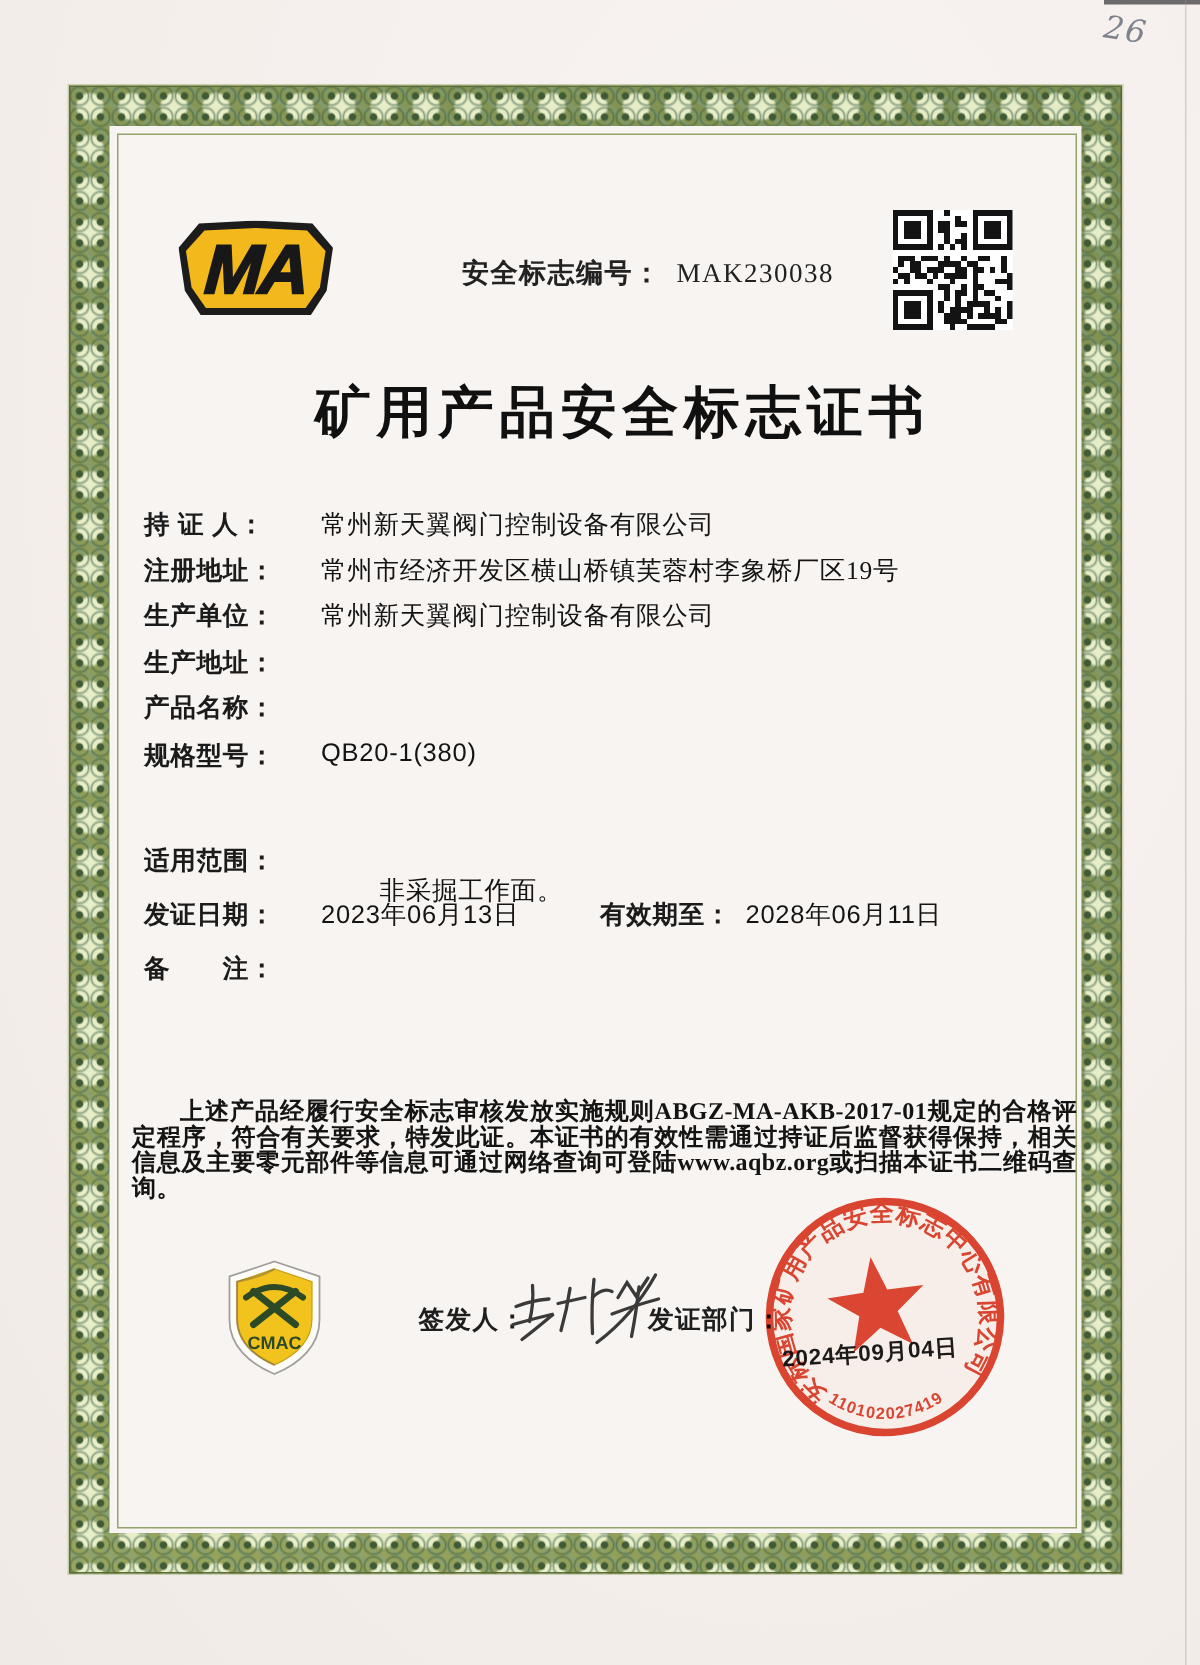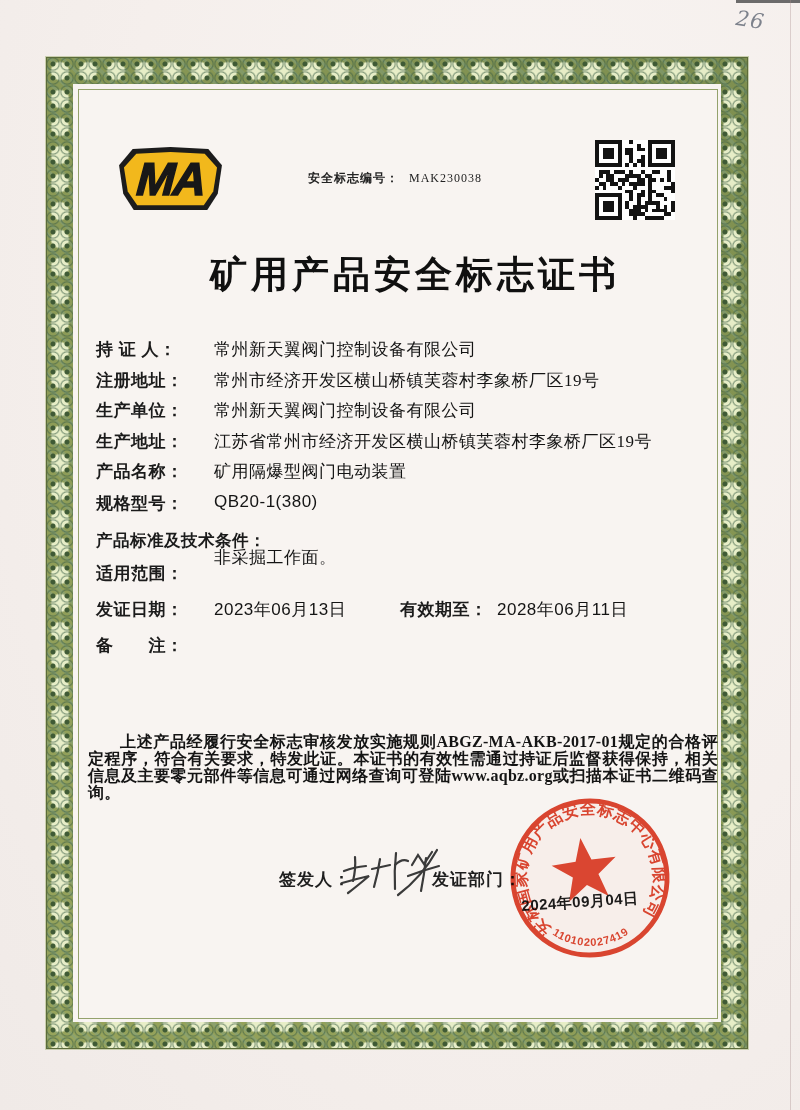--- a/index.html
+++ b/index.html
@@ -37,21 +37,21 @@
     clip-path:polygon(14% 3%, 50% 0%, 86% 3%, 99% 28%, 95% 72%, 85% 97%, 15% 97%, 5% 72%, 1% 28%);}
   .ma-outer{background:#1c1c1c;}
   .ma-inner{inset:5px; background:#f2b81c;}
   .ma-text{
     position:absolute; inset:0; display:flex; align-items:center; justify-content:center;
     font-family:"Liberation Sans", sans-serif; font-weight:900; font-style:italic;
     font-size:46px; color:#181818; transform:skewX(-4deg); letter-spacing:-2px;
     -webkit-text-stroke:1.5px #181818; padding-bottom:2px;
   }
   
-  .cert-no{position:absolute; left:308px; top:170px; font-family:"Liberation Serif", serif; font-size:12px; color:#222;}
+  .cert-no{position:absolute; left:308px; top:170px; font-family:"Liberation Serif", serif; font-size:18px; color:#222;}
   .cert-no .lbl{font-weight:600; letter-spacing:1px;}
   .cert-no .val{margin-left:10px; letter-spacing:1px;}
   
   .qr{position:absolute; left:595px; top:140px; width:80px; height:80px; background:#fff;}
   
   .title{
     position:absolute; left:205px; top:250px; width:420px; text-align:center;
     font-family:"Liberation Serif", serif; font-weight:900; font-size:37px;
     letter-spacing:4px; color:#101010; white-space:nowrap;
   }
@@ -251,42 +251,52 @@
   <div class="flabel" style="top:338px;">持 证 人：</div>
   <div class="fval val-kai" style="top:338px;">常州新天翼阀门控制设备有限公司</div>
 
   <div class="flabel" style="top:369px;">注册地址：</div>
   <div class="fval val-kai" style="top:369px;">常州市经济开发区横山桥镇芙蓉村李象桥厂区19号</div>
 
   <div class="flabel" style="top:399px;">生产单位：</div>
   <div class="fval val-kai" style="top:399px;">常州新天翼阀门控制设备有限公司</div>
 
   <div class="flabel" style="top:430px;">生产地址：</div>
-  <div class="fval val-kai" style="top:430px;">江苏省常州市经济开发区横山桥镇芙蓉村李象桥厂区19号</div>
 
   <div class="flabel" style="top:460px;">产品名称：</div>
-  <div class="fval val-kai" style="top:460px;">矿用隔爆型阀门电动装置</div>
 
   <div class="flabel" style="top:492px;">规格型号：</div>
   <div class="fval val-hei" style="top:492px;">QB20-1(380)</div>
 
-  <div class="flabel" style="top:530px; font-size:16.5px;">产品标准及技术条件：</div>
 
   <div class="flabel" style="top:562px;">适用范围：</div>
-  <div class="fval val-kai" style="top:546px;">非采掘工作面。</div>
+  <div class="fval val-kai" style="top:582px;margin-left:39px;">非采掘工作面。</div>
 
   <div class="flabel" style="top:598px;">发证日期：</div>
   <div class="fval val-hei" style="top:598px;">2023年06月13日</div>
   <div class="flabel" style="left:400px; top:598px;">有效期至：</div>
   <div class="fval val-hei" style="left:497px; top:598px;text-align:right;">2028年06月11日</div>
 
   <div class="flabel" style="top:634px;">备　　注：</div>
 
   <div class="notice">上述产品经履行安全标志审核发放实施规则ABGZ-MA-AKB-2017-01规定的合格评定程序，符合有关要求，特发此证。本证书的有效性需通过持证后监督获得保持，相关信息及主要零元部件等信息可通过网络查询可登陆www.aqbz.org或扫描本证书二维码查询。</div>
 
+  <div class="cmac">
+    <svg width="68" height="80" viewBox="0 0 68 80">
+      <path d="M34,2 L64,12 V41 C64,58 51,70 34,77 C17,70 4,58 4,41 V12 Z" fill="#fdfcf8" stroke="#9f9f9b" stroke-width="1.2"></path>
+      <path d="M34,7 L59,15.5 V40 C59,54.5 48.5,64.5 34,71 C19.5,64.5 9,54.5 9,40 V15.5 Z" fill="#f2c21d" stroke="#c79e14" stroke-width="0.8"></path>
+      <path d="M34,7 C24,13 14,14 9,15.5 V40 C9,54.5 19.5,64.5 34,71" fill="none" stroke="#6a6046" stroke-width="1.4" opacity=".45"></path>
+      <g stroke="#2c4a26" stroke-width="4.6" stroke-linecap="round">
+        <line x1="20" y1="44" x2="48" y2="22"></line>
+        <line x1="20" y1="22" x2="48" y2="44"></line>
+      </g>
+      <path d="M15,26 Q34,12 53,26" fill="none" stroke="#2c4a26" stroke-width="4" stroke-linecap="round"></path>
+      <text x="34" y="60" text-anchor="middle" font-family="Liberation Sans, sans-serif" font-size="12" font-weight="bold" fill="#2c4a26">CMAC</text>
+    </svg>
+  </div>
 
   <div class="signer-label">签发人：</div>
 
   <div class="signature">
     <svg width="108" height="62" viewBox="0 0 108 62">
       <g fill="none" stroke="#3a3a3a" stroke-width="2.2" stroke-linecap="round">
         <path d="M8,28 Q18,24 30,23"></path>
         <path d="M19,14 Q20,26 17,38"></path>
         <path d="M6,40 Q20,36 33,33 Q20,44 12,50"></path>
         <path d="M44,16 Q42,30 38,44"></path>

